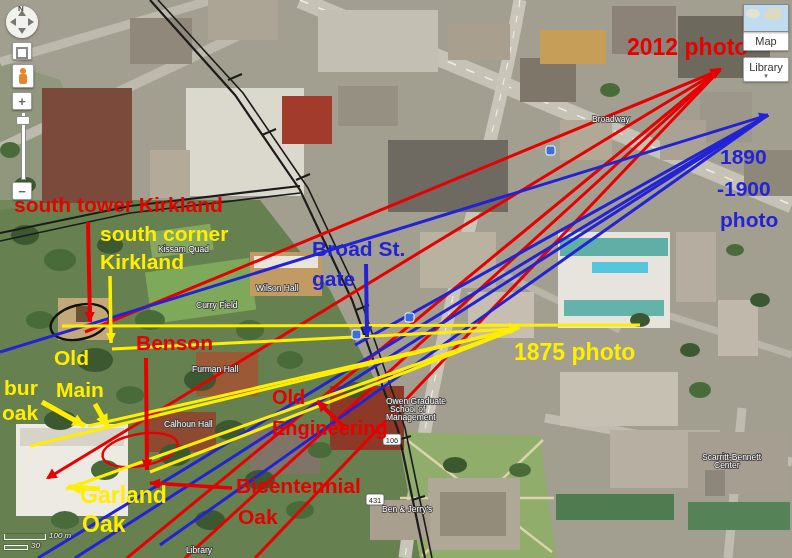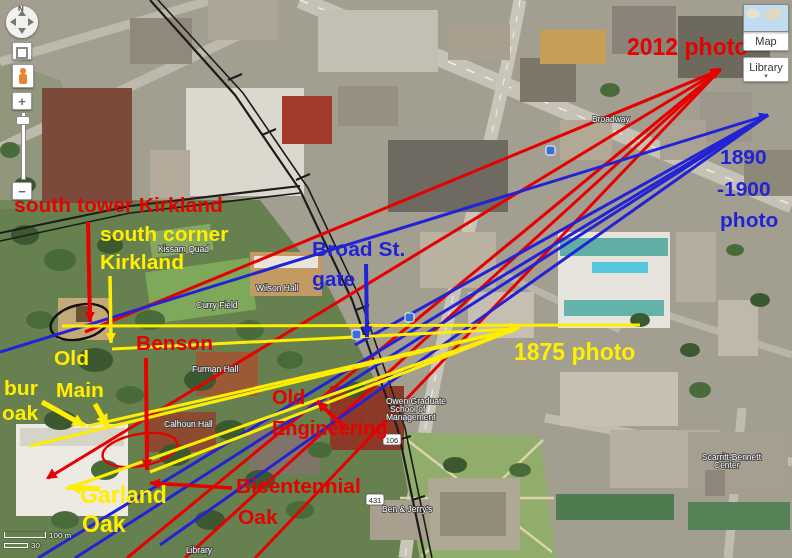--- a/index.html
+++ b/index.html
@@ -34,21 +34,21 @@
   .thumb .c1{position:absolute;left:2px;top:4px;width:14px;height:9px;background:#e7e2cd;border-radius:40% 60% 50% 50%;}
   .thumb .c2{position:absolute;left:20px;top:3px;width:18px;height:12px;background:#dfd9c2;border-radius:60% 40% 55% 45%;}
   .ovbtn{display:block;width:46px;box-sizing:border-box;background:#fff;border:1px solid #a5a5a5;border-radius:2px;
          font-size:11px;color:#333;padding:3px 4px;cursor:pointer;box-shadow:0 1px 2px rgba(0,0,0,.3);}
   .ovbtn.mapb{margin-top:0;border-top:none;border-radius:0 0 2px 2px;}
   .ovbtn.traf{margin-top:6px;}
   .caret{display:block;font-size:7px;line-height:5px;color:#666;}
   
   .scalebar{position:absolute;left:4px;bottom:8px;z-index:30;color:#fff;font-size:8px;
             text-shadow:0 0 2px #000,0 0 2px #000;}
-  .s-row{display:flex;align-items:center;height:10px;}
+  .s-row{display:flex;align-items:flex-end;height:10px;font-style:italic;}
   .brk{display:inline-block;height:5px;border:1px solid #fff;border-top:none;box-shadow:0 0 1px #000;margin-right:3px;}
   .brk.top{width:40px;}
   .brk.bot{width:22px;border-bottom:1px solid #fff;border-top:1px solid #fff;height:3px;}
 </style>
 </head>
 <body>
 
 <div class="stage">
 
   <svg id="map-bg" width="792" height="558" viewBox="0 0 792 558">

